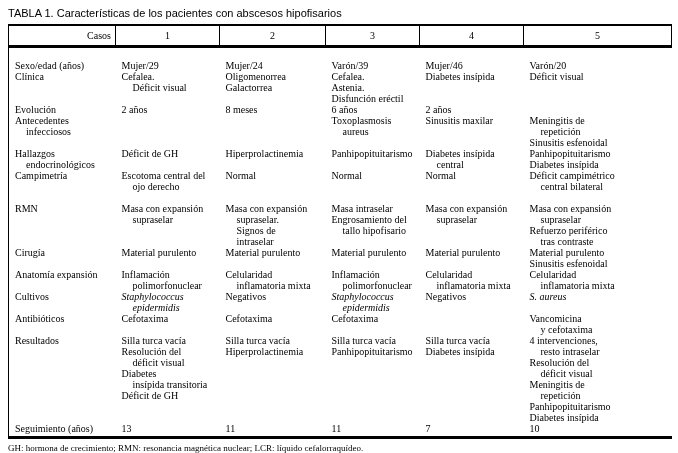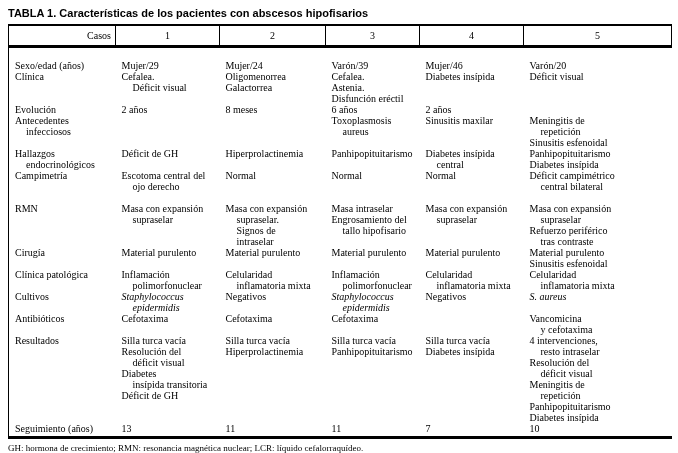--- a/index.html
+++ b/index.html
@@ -2,21 +2,21 @@
 <html><head>
 <meta charset="utf-8">
 <style>
   html, body { margin:0; padding:0; background:#fff; }
   .page {
     position:relative; width:678px; height:453px; background:#ffffff;
     color:#000; font-family:"Liberation Serif", serif; overflow:hidden;
     box-sizing:border-box;
   }
   .title {
-    font-family:"Liberation Sans", sans-serif; font-weight:bold;
+    font-family:"Liberation Sans", sans-serif; font-weight:normal;
     font-size:11px; line-height:13px; padding:7px 0 0 8px;
   }
   table.main {
     border-collapse:collapse; table-layout:fixed;
     margin:4px 0 0 8px; width:663px;
     border-left:1px solid #000; border-bottom:3px solid #000;
     font-size:10px; line-height:11px;
   }
   thead th {
     border:1px solid #000; border-top:2px solid #000; border-bottom:3px solid #000;
@@ -235,21 +235,21 @@
           <td>
             <div class="ln">Material purulento</div>
           </td>
           <td>
             <div class="ln">Material purulento</div>
             <div class="ln">Sinusitis esfenoidal</div>
           </td>
         </tr>
         <tr>
           <td>
-            <div class="ln">Clínica patológica</div>
+            <div class="ln">Anatomía expansión</div>
           </td>
           <td>
             <div class="ln">Inflamación</div>
             <div class="ln ind">polimorfonuclear</div>
           </td>
           <td>
             <div class="ln">Celularidad</div>
             <div class="ln ind">inflamatoria mixta</div>
           </td>
           <td>

